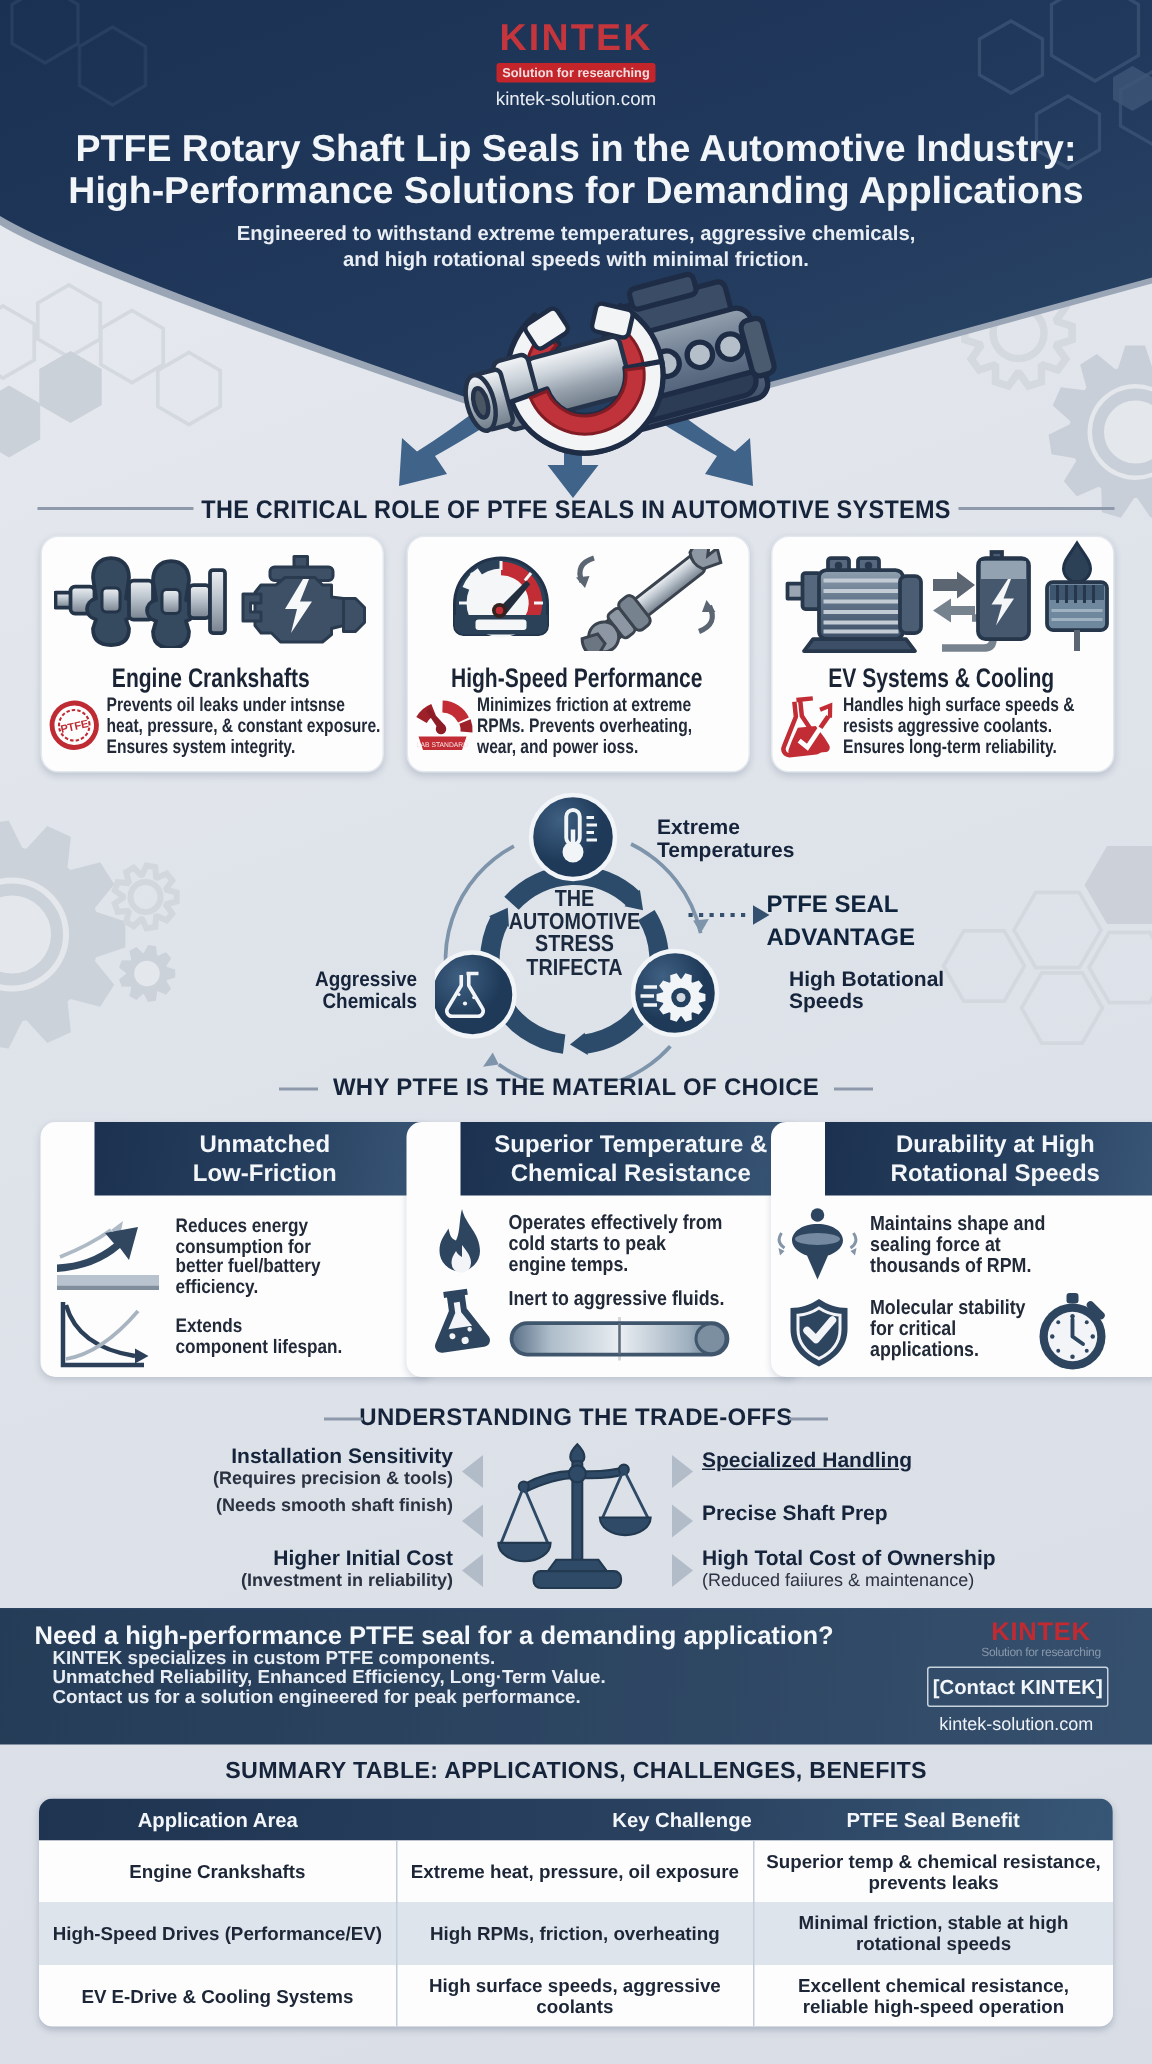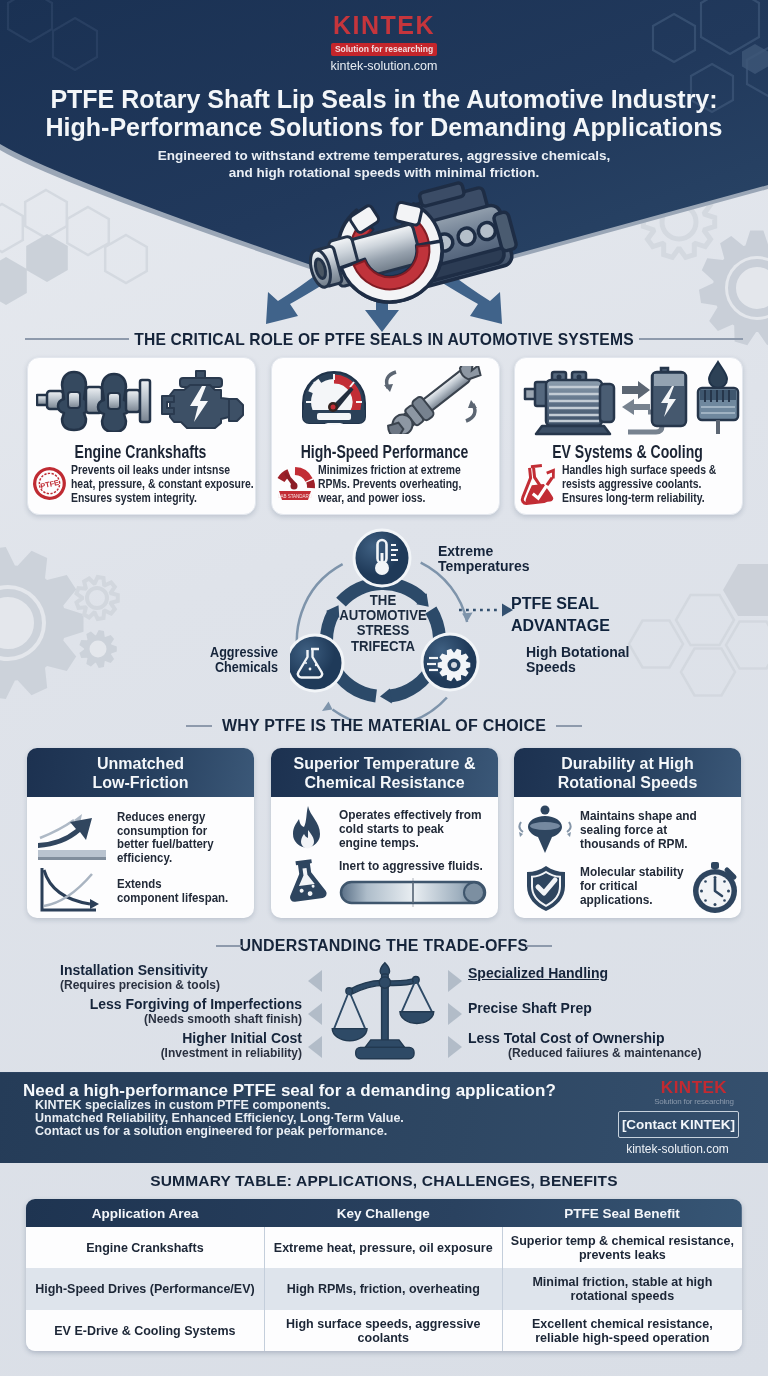--- a/index.html
+++ b/index.html
@@ -3,21 +3,21 @@
 <meta charset="utf-8">
 <style>
 html,body{margin:0;padding:0;}
 body{width:768px;height:1376px;position:relative;overflow:hidden;
  font-family:"Liberation Sans",sans-serif;
  background:linear-gradient(160deg,#e8ebf0 0%,#dfe3ea 40%,#d9dee6 100%);}
 .abs{position:absolute;}
 .sechead{position:absolute;width:768px;text-align:center;font-weight:bold;color:#15243a;letter-spacing:.2px;}
 .hline{position:absolute;height:2px;background:#8e9aac;}
 .card{position:absolute;background:#fdfdfe;border-radius:12px;box-shadow:0 2px 5px rgba(40,60,90,.18);border:1px solid #e3e7ee;}
-.card2{position:absolute;background:#fdfdfe;border-radius:10px;box-shadow:0 2px 5px rgba(40,60,90,.18);overflow:hidden;}
+.card2{position:absolute;background:#fdfdfe;border-radius:10px;box-shadow:0 2px 5px rgba(40,60,90,.18);overflow:hidden;padding-left:36px;}
 .c2head{height:49px;background:linear-gradient(100deg,#1c3150 0%,#27405f 55%,#3b5878 100%);color:#f4f7fa;font-weight:bold;font-size:16px;line-height:19px;display:flex;align-items:center;justify-content:center;text-align:center;}
 .cxc{transform:scaleX(.78);transform-origin:50% 0;}
 .cxl{transform:scaleX(.8);transform-origin:0 0;}
 .cxl9{transform:scaleX(.88);transform-origin:0 0;}
 </style>
 </head>
 <body>
 
 <svg class="abs" style="left:0;top:0;" width="768" height="1376" viewBox="0 0 768 1376">
   <g fill="none" stroke="#d4d9e0" stroke-width="2.5">
@@ -500,37 +500,36 @@
         <circle cx="34.5" cy="38.5" r="1.3"></circle>
     </g>
     <path d="M25 29 L25 17.5 M25 29 L32 34" stroke="#2e455f" stroke-width="2.6" stroke-linecap="round" fill="none"></path>
   </g>
 </svg>
 
 <div class="sechead" style="top:937px;font-size:16px;">UNDERSTANDING THE TRADE-OFFS</div>
 <div class="hline" style="left:216px;top:945px;width:26px;"></div>
 <div class="hline" style="left:526px;top:945px;width:26px;"></div>
 
-<div class="abs" style="left:60px;top:962px;width:242px;">
+<div class="abs" style="left:60px;top:962px;width:242px;text-align:right;">
   <div style="font-size:14px;font-weight:bold;color:#15243a;line-height:16px;">Installation Sensitivity</div>
   <div style="font-size:12px;font-weight:bold;color:#2a3140;line-height:14px;">(Requires precision &amp; tools)</div>
 </div>
 <div class="abs" style="left:20px;top:996px;width:282px;text-align:right;">
-  <div style="font-size:14px;font-weight:bold;color:#15243a;line-height:16px;">Less Forgiving of Imperfections</div>
   <div style="font-size:12px;font-weight:bold;color:#2a3140;line-height:14px;">(Needs smooth shaft finish)</div>
 </div>
 <div class="abs" style="left:60px;top:1030px;width:242px;text-align:right;">
   <div style="font-size:14px;font-weight:bold;color:#15243a;line-height:16px;">Higher Initial Cost</div>
   <div style="font-size:12px;font-weight:bold;color:#2a3140;line-height:14px;">(Investment in reliability)</div>
 </div>
 <div class="abs" style="left:468px;top:965px;font-size:14px;font-weight:bold;color:#15243a;text-decoration:underline;">Specialized Handling</div>
 <div class="abs" style="left:468px;top:1000px;font-size:14px;font-weight:bold;color:#15243a;">Precise Shaft Prep</div>
 <div class="abs" style="left:468px;top:1030px;width:260px;">
-  <div style="font-size:14px;font-weight:bold;color:#15243a;line-height:16px;">Less Total Cost of Ownership</div>
-  <div style="font-size:12px;font-weight:bold;color:#2a3140;line-height:14px;margin-left:40px;">(Reduced faiiures &amp; maintenance)</div>
+  <div style="font-size:14px;font-weight:bold;color:#15243a;line-height:16px;">High Total Cost of Ownership</div>
+  <div style="font-size:12px;font-weight:normal;color:#2a3140;line-height:14px;">(Reduced faiiures &amp; maintenance)</div>
 </div>
 
 <svg class="abs" style="left:318px;top:958px;transform:scale(.94);transform-origin:50% 45%;" width="130" height="108" viewBox="0 0 130 108">
   <g fill="#2e4a66" stroke="#223950" stroke-width="1.5">
     <path d="M67 2 c3 3 5 6 5 9 a5 5 0 0 1 -10 0 c0 -3 2 -6 5 -9 z"></path>
     <rect x="63.5" y="14" width="7" height="76" rx="2"></rect>
     <path d="M28 31 Q48 20 67 21 Q90 22 100 18 L101 23 Q90 27 67 26 Q50 26 30 36 Z"></path>
     <circle cx="67" cy="23" r="6"></circle>
     <circle cx="29" cy="32" r="3.5"></circle>
       <circle cx="100" cy="20" r="3.5"></circle>
@@ -572,21 +571,21 @@
   <div class="abs" style="left:618px;top:38px;width:119px;height:25px;border:1.5px solid #c7d2dd;border-radius:2px;color:#f2f6fa;font-size:13.5px;font-weight:bold;text-align:center;line-height:25px;">[Contact KINTEK]</div>
   <div class="abs" style="left:612px;top:69px;width:131px;text-align:center;font-size:12px;color:#eef2f7;">kintek-solution.com</div>
 </div>
 
 <div class="sechead" style="top:1172px;font-size:15.5px;">SUMMARY TABLE: APPLICATIONS, CHALLENGES, BENEFITS</div>
 <div class="abs" style="left:26px;top:1199px;width:716px;border-radius:9px;overflow:hidden;box-shadow:0 2px 5px rgba(40,60,90,.25);">
   <table style="width:716px;border-collapse:collapse;font-family:'Liberation Sans',sans-serif;">
     <tbody>
         <tr style="background:linear-gradient(100deg,#1e3451 0%,#2a4260 60%,#375675 100%);color:#f3f6fa;font-size:13.5px;font-weight:bold;height:28px;">
       <td style="width:238px;text-align:center;">Application Area</td>
-      <td style="width:238px;text-align:center;">Key Challenge</td>
+      <td style="width:238px;text-align:right;">Key Challenge</td>
       <td style="width:240px;text-align:center;">PTFE Seal Benefit</td>
     </tr>
     <tr style="background:#fdfdfe;height:41px;font-size:12.5px;font-weight:bold;color:#1c2636;text-align:center;">
       <td style="border-right:1px solid #c4cedb;">Engine Crankshafts</td>
       <td style="border-right:1px solid #c4cedb;">Extreme heat, pressure, oil exposure</td>
       <td>Superior temp &amp; chemical resistance,<br>prevents leaks</td>
     </tr>
     <tr style="background:#dee4ec;height:42px;font-size:12.5px;font-weight:bold;color:#1c2636;text-align:center;">
       <td style="border-right:1px solid #c4cedb;">High-Speed Drives (Performance/EV)</td>
       <td style="border-right:1px solid #c4cedb;">High RPMs, friction, overheating</td>

